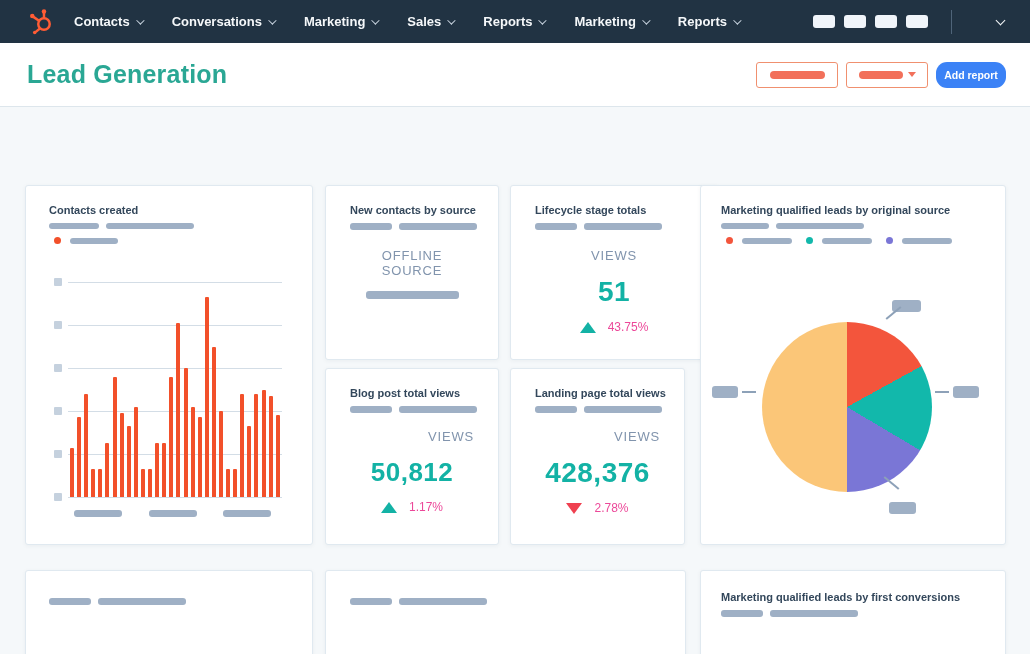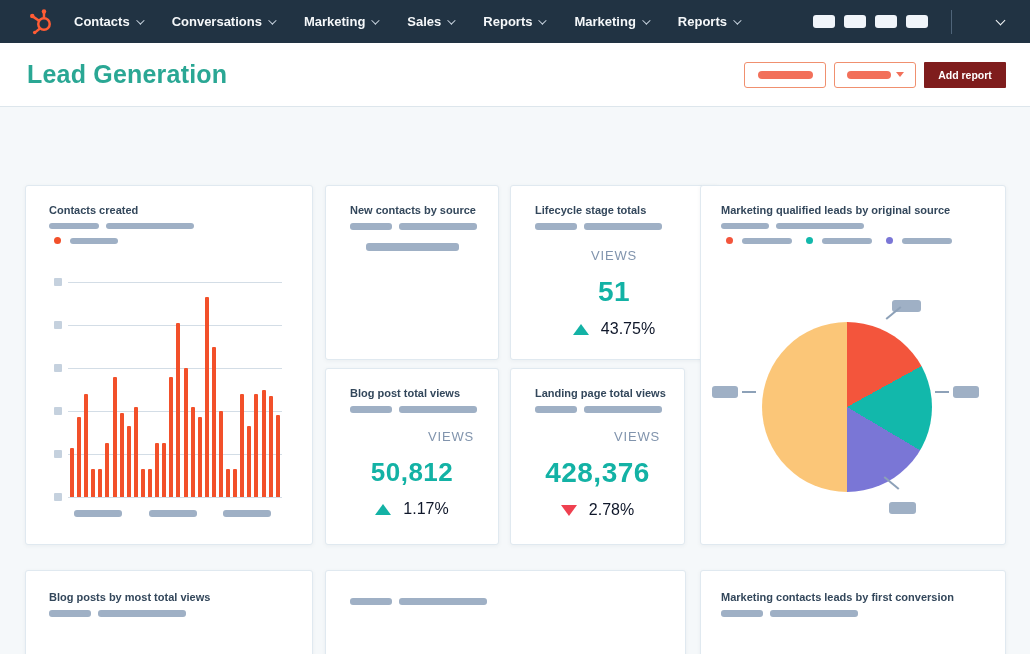--- a/index.html
+++ b/index.html
@@ -25,21 +25,21 @@
   .pagehead { position:absolute; left:0; top:43px; width:1030px; height:64px; background:#fff;
               border-bottom:1px solid #dde6ec; display:flex; align-items:center; padding:0 24px 0 27px; }
   .page-title { font-size:25px; font-weight:bold; color:#2aa794; letter-spacing:0.2px; }
   .actions { margin-left:auto; display:flex; align-items:center; gap:8px; }
   .btn-outline { width:82px; height:26px; background:#fff; border:1px solid #f0906f; border-radius:3px;
                  display:flex; align-items:center; justify-content:center; gap:5px; cursor:pointer; }
   .ph-orange { width:55px; height:8px; border-radius:4px; background:#f2705a; display:inline-block; }
   .btn-outline.dd .ph-orange { width:44px; }
   .caret-down { width:0; height:0; border-left:4px solid transparent; border-right:4px solid transparent;
                 border-top:5px solid #f2705a; display:inline-block; }
-  .btn-primary { width:82px; height:26px; background:#7f1d1d; border:none; border-radius:1px;
+  .btn-primary { width:70px; height:26px; background:#3b82f6; border:none; border-radius:11px;
                  color:#fff; font-size:10.5px; font-weight:bold; font-family:inherit; cursor:pointer; }
 
   
   .filterbar { position:absolute; left:0; top:107px; width:1030px; height:78px; }
   .fpill { position:absolute; height:11px; border-radius:5px; cursor:pointer; }
   .fpill.gray  { background:#e3e8ee; }
   .fpill.teal  { background:#16b8ae; }
   .fp1 { left:25px;  top:148px; width:16px; }
   .fp2 { left:46px;  top:148px; width:78px; }
   .fp3 { left:841px; top:148px; width:64px; }
@@ -79,21 +79,21 @@
   .xpills .ph { position:absolute; top:13px; height:7px; width:48px; }
 
   
   .stat-label { text-align:center; font-size:13px; color:#8194ad; letter-spacing:0.8px; margin-top:18px; }
   .stat-value { text-align:center; font-size:28px; font-weight:bold; color:#13b2a5; margin-top:13px; letter-spacing:0.5px; }
   .stat-pill  { display:block; margin:13px auto 0; width:93px; height:8px; }
   .delta { display:flex; align-items:center; justify-content:center; gap:12px; margin-top:12px; }
   .tri { width:0; height:0; border-left:8px solid transparent; border-right:8px solid transparent; display:inline-block; }
   .tri-up   { border-bottom:11px solid #13b2a5; }
   .tri-down { border-top:11px solid #ef4050; }
-  .delta-text { font-size:16px; color:#0f172a; }
+  .delta-text { font-size:12px; color:#ec4899; }
   .stat-offset { margin-top:10px;text-align:right; }
 
   
   .pie-wrap { position:absolute; left:0; top:0; width:306px; height:360px; }
   .pie { position:absolute; left:61px; top:136px; width:170px; height:170px; border-radius:50%; cursor:pointer; }
   .callout-pill { position:absolute; height:12px; border-radius:3px; background:#9fb0c5; }
   .tick { position:absolute; background:#8da1b8; }
   .tick.h { height:2px; width:14px; }
   .tick.d { height:2px; width:19px; }
 </style>
@@ -243,20 +243,21 @@
       <span class="ph" style="left:155px"></span>
     </div>
   </section>
 
   <section class="card c-newsrc">
     <div class="card-title">New contacts by source</div>
     <div class="subpills">
       <span class="ph" style="width:42px;height:7px"></span>
       <span class="ph" style="width:78px;height:7px"></span>
     </div>
+    <div class="stat-label" style="margin-right:24px">OFFLINE SOURCE</div>
     <span class="ph stat-pill" style="margin-right:auto;transform:translateX(-12px)"></span>
   </section>
 
   <section class="card c-life">
     <div class="card-title">Lifecycle stage totals</div>
     <div class="subpills">
       <span class="ph" style="width:42px;height:7px"></span>
       <span class="ph" style="width:78px;height:7px"></span>
     </div>
     <div class="stat-label" style="margin-right:24px">VIEWS</div>
@@ -316,35 +317,34 @@
     </div>
     <div class="stat-label stat-offset" style="margin-top:16px;margin-right:24px">VIEWS</div>
     <div class="stat-value" style="margin-right:24px">428,376</div>
     <div class="delta" style="margin-right:24px">
       <span class="tri tri-down"></span>
       <span class="delta-text">2.78%</span>
     </div>
   </section>
 
   <section class="card c-blogp">
-    <div class="card-title">Blog posts by most total views</div>
     <div class="subpills">
       <span class="ph" style="width:42px;height:7px"></span>
       <span class="ph" style="width:88px;height:7px"></span>
     </div>
   </section>
 
   <section class="card c-conv">
     <div class="subpills">
       <span class="ph" style="width:42px;height:7px"></span>
       <span class="ph" style="width:88px;height:7px"></span>
     </div>
   </section>
 
   <section class="card c-mqlc">
-    <div class="card-title">Marketing contacts leads by first conversion</div>
+    <div class="card-title">Marketing qualified leads by first conversions</div>
     <div class="subpills">
       <span class="ph" style="width:42px;height:7px"></span>
       <span class="ph" style="width:88px;height:7px"></span>
     </div>
   </section>
 
 </div>
 
 </body></html>

